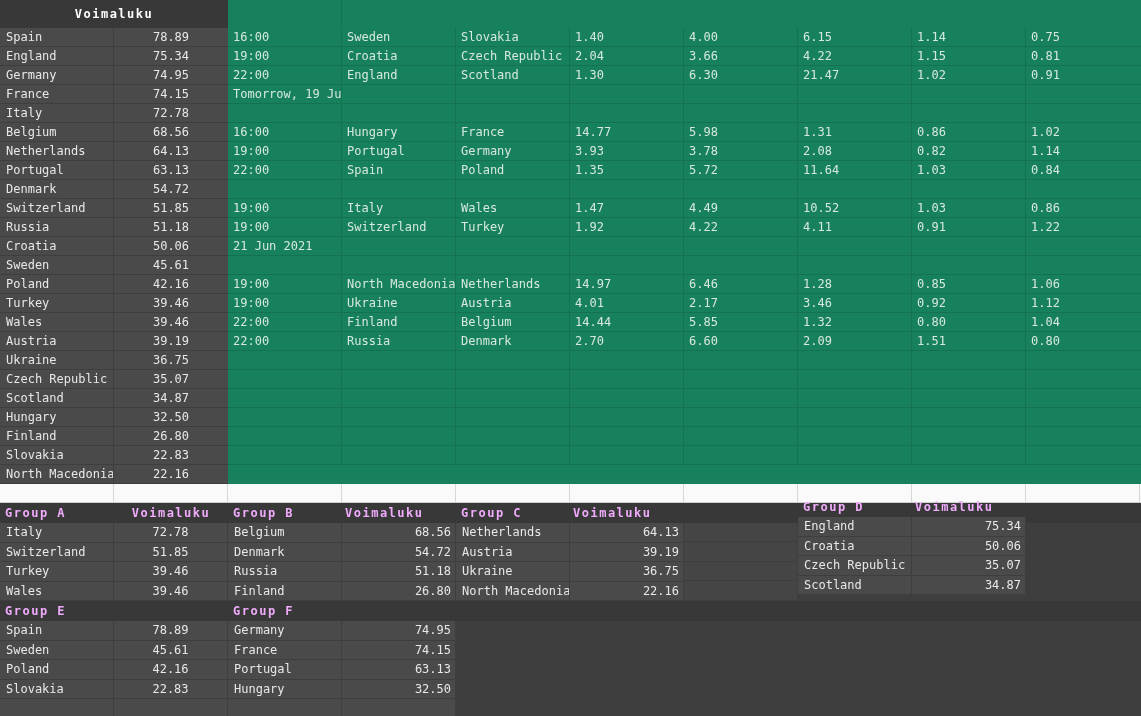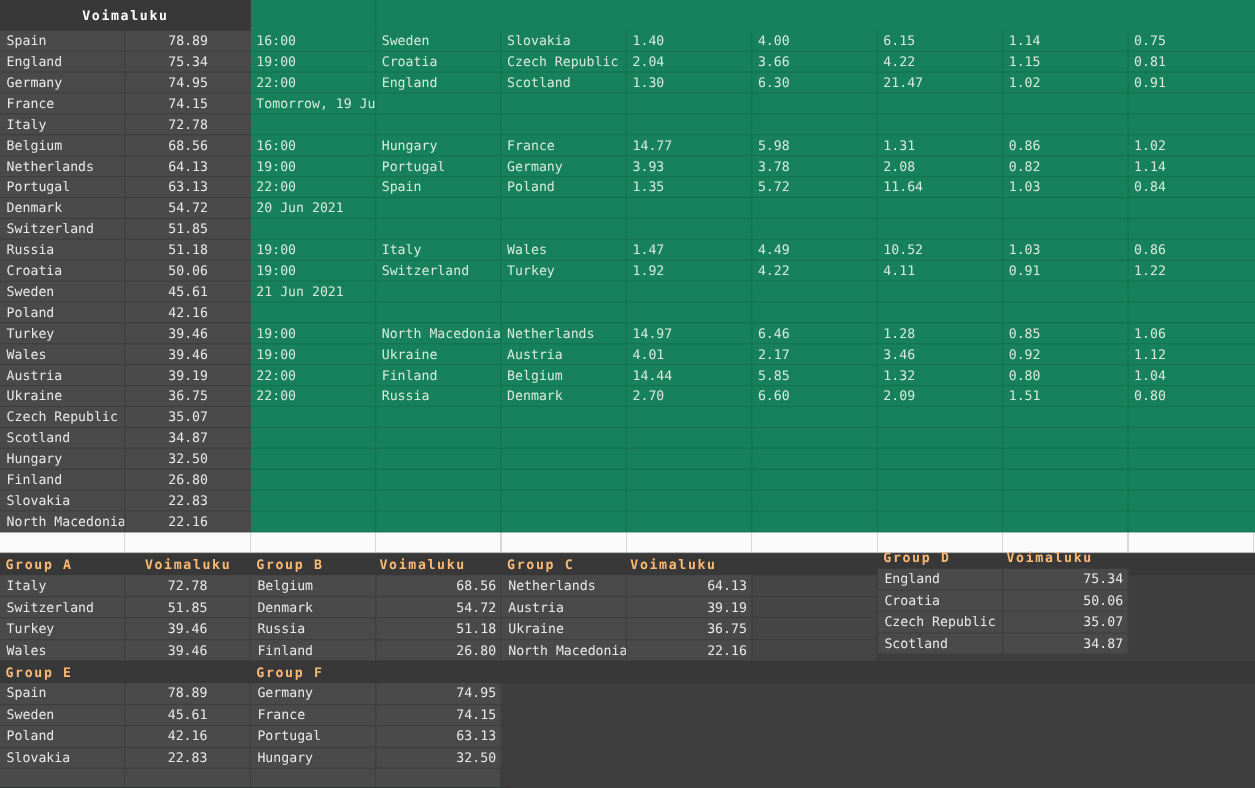--- a/index.html
+++ b/index.html
@@ -44,21 +44,21 @@
     border-bottom:1px solid #cfcfcf;
   }
 
   
   .gbar { position:absolute; left:0; width:1141px; height:20px; background:#383838; }
   .gbar1 { top:503px; } .gbar2 { top:601px; }
   .group { position:absolute; width:228px; }
   .group-a { left:0;   top:503px; } .group-b { left:228px; top:503px; }
   .group-c { left:456px;top:503px; } .group-d { left:798px; top:497px; }
   .group-e { left:0;   top:601px; } .group-f { left:228px; top:601px; }
-  .ghead { display:flex; height:20px; color:#fdba74; font-weight:bold; letter-spacing:1.5px; }
+  .ghead { display:flex; height:20px; color:#f0abfc; font-weight:bold; letter-spacing:1.5px; }
   .ghead .gname { width:114px; line-height:20px; padding-left:5px; }
   .ghead .gvh   { width:114px; line-height:20px; }
   .ghead .gvh.hc { text-align:center; }
   .ghead .gvh.hl { padding-left:3px; }
   .grow { display:flex; height:19.5px; }
   .grow .cell {
     width:114px; line-height:18.5px; background:#4a4a4a;
     border-bottom:1px solid #3e3e3e; border-right:1px solid #3e3e3e;
   }
   .grow .gteam { padding-left:6px; }
@@ -302,30 +302,20 @@
           <div class="cell">22:00</div>
           <div class="cell">Spain</div>
           <div class="cell">Poland</div>
           <div class="cell">1.35</div>
           <div class="cell">5.72</div>
           <div class="cell">11.64</div>
           <div class="cell">1.03</div>
           <div class="cell">0.84</div>
         </div>
 
-        <div class="fxrow">
-          <div class="cell">20 Jun 2021</div>
-          <div class="cell"></div>
-          <div class="cell"></div>
-          <div class="cell"></div>
-          <div class="cell"></div>
-          <div class="cell"></div>
-          <div class="cell"></div>
-          <div class="cell"></div>
-        </div>
 
         <div class="fxrow">
           <div class="cell"></div>
           <div class="cell"></div>
           <div class="cell"></div>
           <div class="cell"></div>
           <div class="cell"></div>
           <div class="cell"></div>
           <div class="cell"></div>
           <div class="cell"></div>

